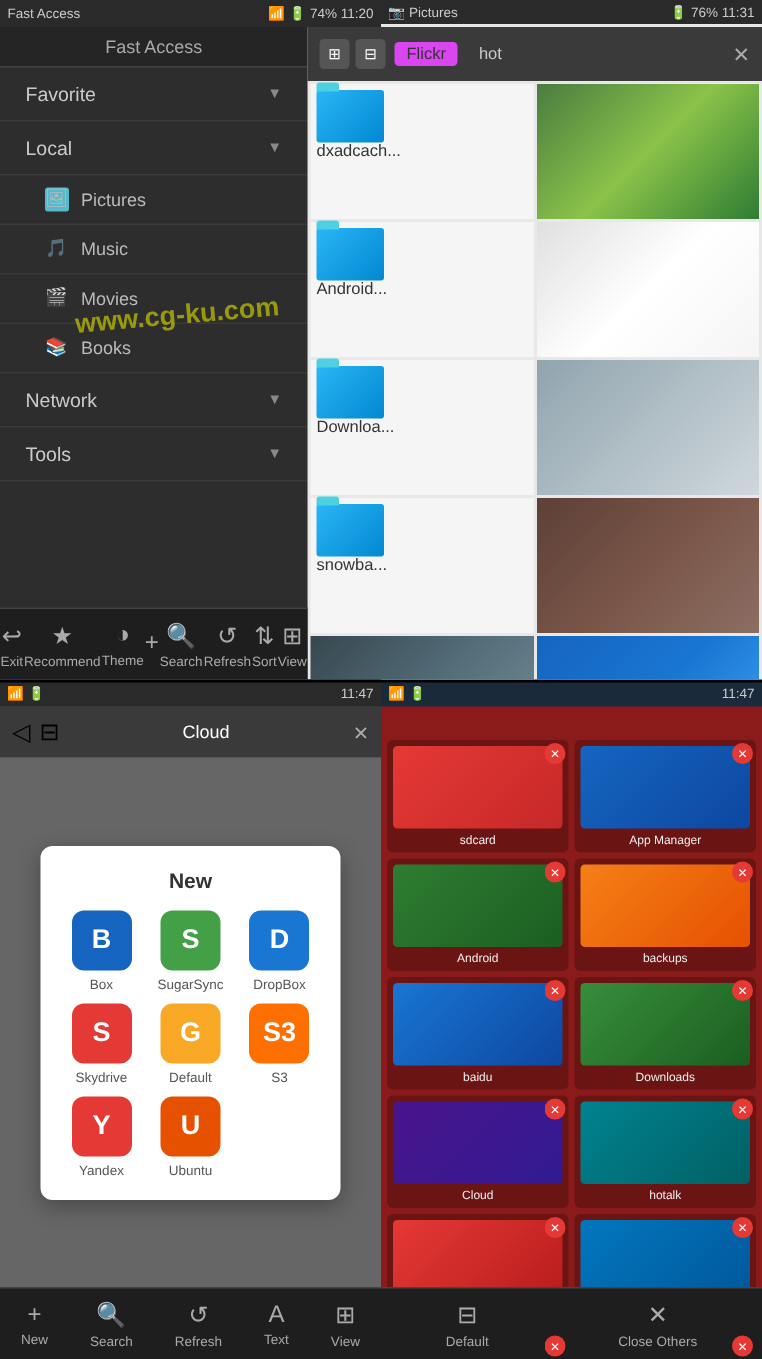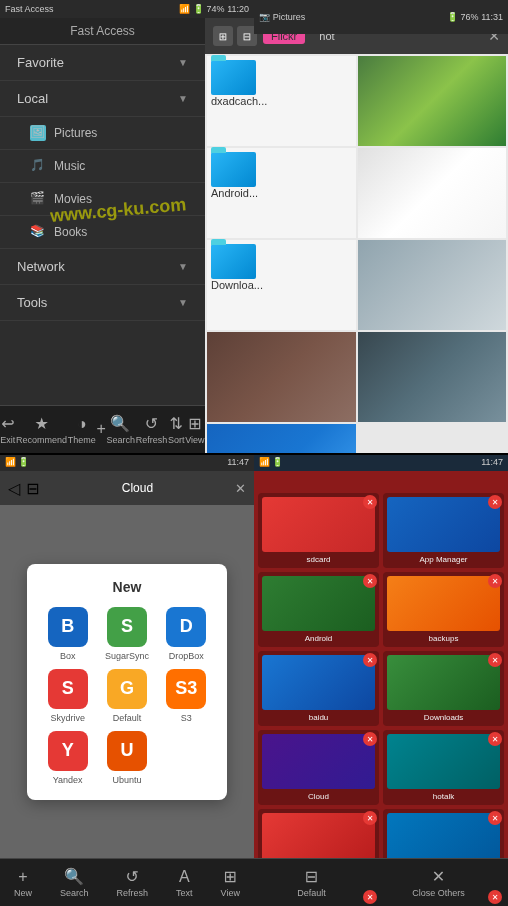--- a/index.html
+++ b/index.html
@@ -32,21 +32,21 @@
       justify-content: space-between;
       padding: 0 5px;
       font-size: 9px;
       color: #ccc;
       z-index: 10;
     }
     .status-bar-right {
       position: absolute;
       top: 0; right: 0;
       width: 254px;
-      height: 34px;
+      height: 16px;
       background: #2a2a2a;
       display: flex;
       align-items: center;
       justify-content: space-between;
       padding: 0 5px;
       font-size: 9px;
       color: #ccc;
       z-index: 10;
     }
 
@@ -141,21 +141,21 @@
       gap: 4px;
     }
     .tab-icon {
       width: 20px; height: 20px;
       background: #555;
       border-radius: 3px;
       display: flex; align-items: center; justify-content: center;
       color: #fff; font-size: 10px;
     }
     .tab-active {
-      background: #ec4899;
+      background: #d946ef;
       border-radius: 3px;
       padding: 2px 8px;
       font-size: 11px;
       color: #333;
       display: flex; align-items: center; gap: 4px;
     }
     .tab-hot {
       color: #ccc;
       font-size: 11px;
       padding: 2px 8px;
@@ -578,20 +578,24 @@
         <span class="folder-label">Android...</span>
       </div>
       <div class="photo-item photo-white-flower" style="height:90px;"></div>
 
       <div class="folder-item">
         <div class="folder-sm"></div>
         <span class="folder-label">Downloa...</span>
       </div>
       <div class="photo-item photo-plane" style="height:90px;"></div>
 
+      <div class="folder-item">
+        <div class="folder-sm"></div>
+        <span class="folder-label">snowba...</span>
+      </div>
       <div class="photo-item photo-owl" style="height:90px;"></div>
 
       <div class="photo-item photo-circle" style="height:90px;"></div>
       <div class="photo-item photo-blue" style="height:90px;"></div>
     </div>
   </div>
 </div>
 
 <div class="screen-divider"></div>
 

